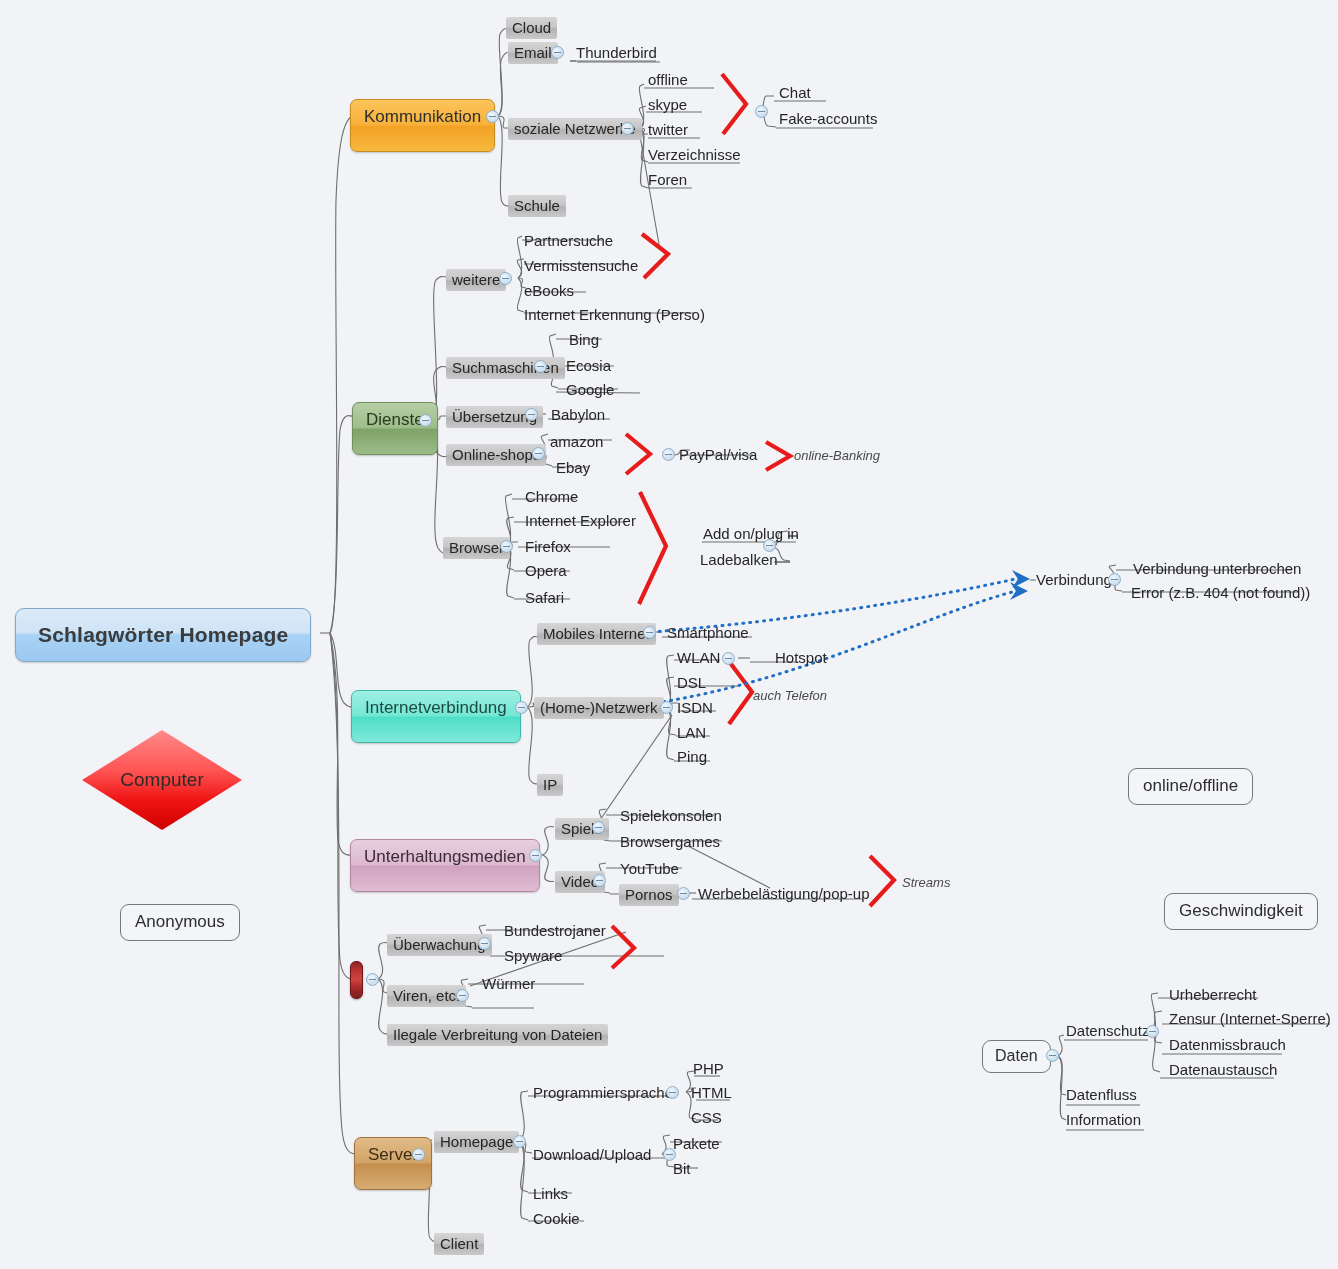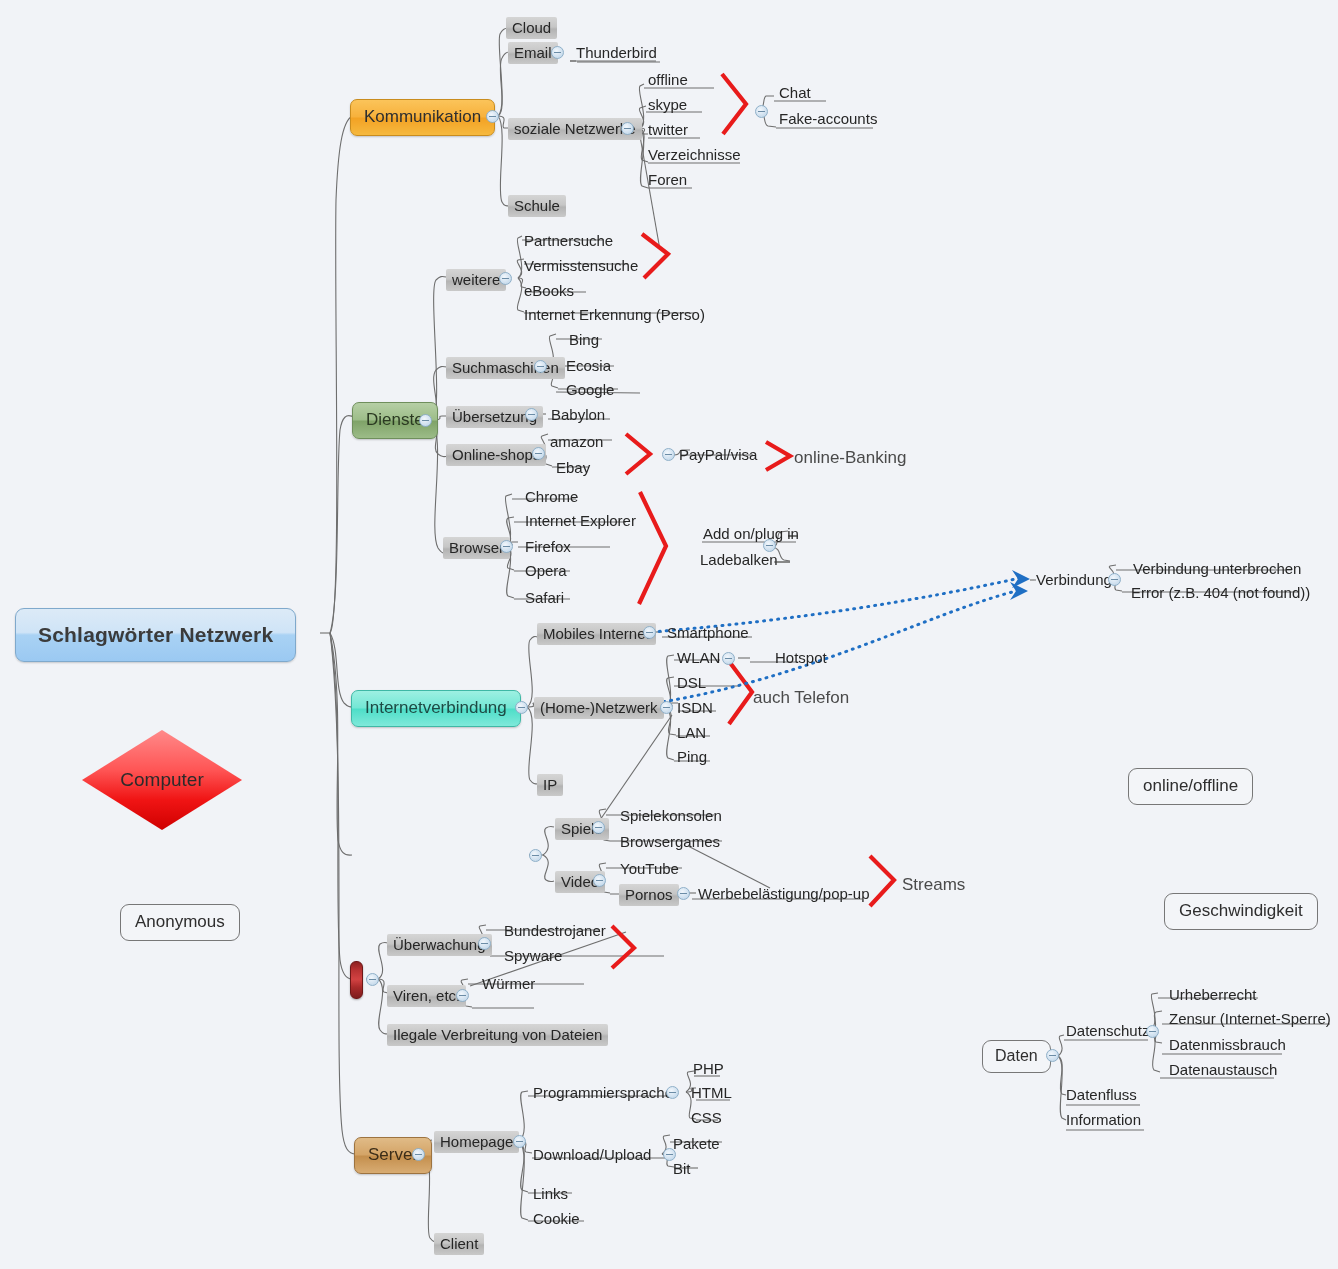--- a/index.html
+++ b/index.html
@@ -27,21 +27,21 @@
     padding:14px 22px;
     letter-spacing:.2px;
   }
 
   
   .branch{
     border-radius:7px;
     border:1px solid rgba(0,0,0,.28);
     box-shadow:0 1px 2px rgba(0,0,0,.2);
     font-size:17px;
-    padding:7px 13px 8px 13px;
+    padding:7px 13px 24px 13px;
     color:#2f2f2f;
   }
   .b-orange{background:linear-gradient(to bottom,#fbc45a 0%,#f7b13c 48%,#f3a224 52%,#f6b93f 100%);border-color:#c98c1e;}
   .b-green{background:linear-gradient(to bottom,#b6cfa5 0%,#9dbd89 48%,#7fa368 52%,#9cbc88 100%);border-color:#6f8f5c;color:#2b3a22;}
   .b-teal{background:linear-gradient(to bottom,#9df0e2 0%,#74e7d5 48%,#4edec8 52%,#7fe9da 100%);border-color:#3fb8a5;color:#1e4a44;}
   .b-pink{background:linear-gradient(to bottom,#e7cfdf 0%,#ddb8cf 48%,#d0a2c0 52%,#e0bcd2 100%);border-color:#b189a2;color:#3a2b36;}
   .b-brown{background:linear-gradient(to bottom,#e0bb87 0%,#d4a467 48%,#c48f4d 52%,#d8ac73 100%);border-color:#9d7340;color:#3c2d18;}
   .b-darkred{
     background:linear-gradient(to bottom,#8c2222 0%,#b53030 20%,#d24242 48%,#a92a2a 70%,#7d1d1d 100%);
     border:1px solid #6d1717;border-radius:6px;
@@ -66,21 +66,21 @@
   
   .grey{
     font-size:15px;
     padding:2px 6px 3px 6px;
     background:linear-gradient(to bottom,#d5d5d5 0%,#c6c6c6 45%,#b3b3b3 55%,#c9c9c9 100%);
     border-radius:2px;
     color:#262626;
   }
   
   .leaf{font-size:15px;color:#262626;padding:1px 3px 2px 3px;}
-  .leaf.small{font-size:17px;color:#4a4a4a;}
+  .leaf.small{font-size:13px;color:#4a4a4a;font-style:italic;}
 
   
   .note{
     font-size:16px;color:#2e2e2e;
     border:1px solid #777;border-radius:9px;
     background:#f3f5f8;
     padding:6px 12px 7px 12px;
   }
   .note.plain{font-size:17px;padding:7px 14px 8px 14px;}
 
@@ -321,21 +321,21 @@
       <path d="M652 632 C800 620 920 600 1020 578"></path>
       <path d="M636 706 C800 684 930 612 1020 590"></path>
     </g>
     <g fill="#1f6fc4" stroke="none">
       <path d="M1012 570 L1030 579 L1012 588 L1018 579 Z"></path>
       <path d="M1010 582 L1028 591 L1010 600 L1016 591 Z"></path>
     </g>
   </svg>
 
   <div class="node root" style="left:15px;top:608px;">
-    <span>Schlagwörter Netzwerk</span>
+    <span>Schlagwörter Homepage</span>
   </div>
 
   <div class="diamond-wrap" style="left:82px;top:730px;">
     <div class="diamond"></div>
     <div class="diamond-label">Computer</div>
   </div>
   <div class="node note plain" style="left:120px;top:904px;">
     <span>Anonymous</span>
   </div>
   <div class="node note plain" style="left:1128px;top:768px;">
@@ -474,20 +474,23 @@
   <div class="node leaf" style="left:674px;top:723px;">
     <span>LAN</span></div>
   <div class="node leaf" style="left:674px;top:747px;">
     <span>Ping</span></div>
   <div class="node leaf small" style="left:750px;top:687px;">
     <span>auch Telefon</span></div>
 
   <div class="node grey" style="left:537px;top:774px;">
     <span>IP</span></div>
 
+  <div class="node branch b-pink" style="left:350px;top:839px;">
+    <span>Unterhaltungsmedien</span>
+  </div>
   <div class="collapse" style="left:529px;top:849px;"></div>
 
   <div class="node grey" style="left:555px;top:818px;">
     <span>Spiele</span></div>
   <div class="collapse" style="left:592px;top:821px;"></div>
   <div class="node leaf" style="left:617px;top:806px;">
     <span>Spielekonsolen</span></div>
   <div class="node leaf" style="left:617px;top:832px;">
     <span>Browsergames</span></div>
 

